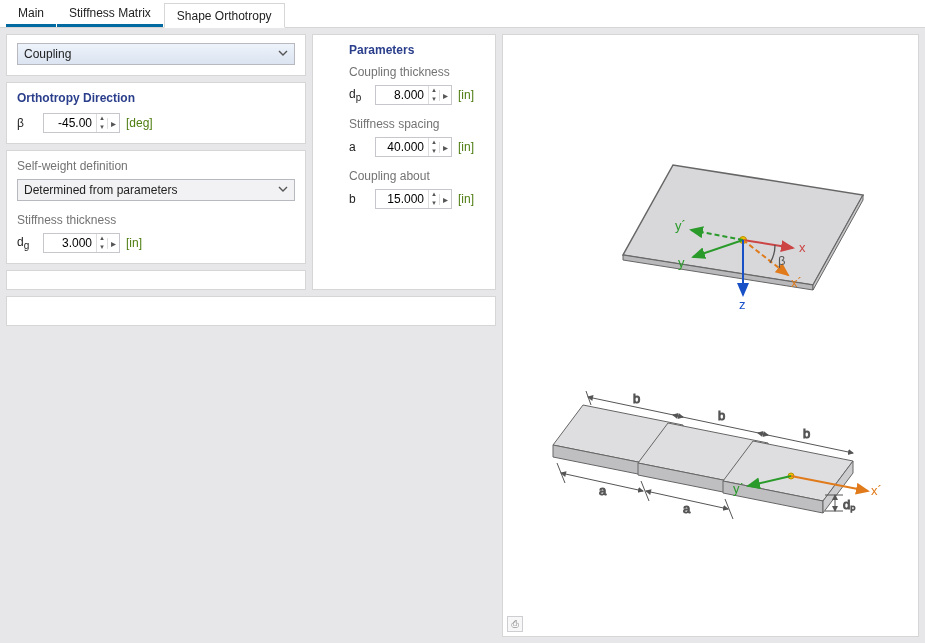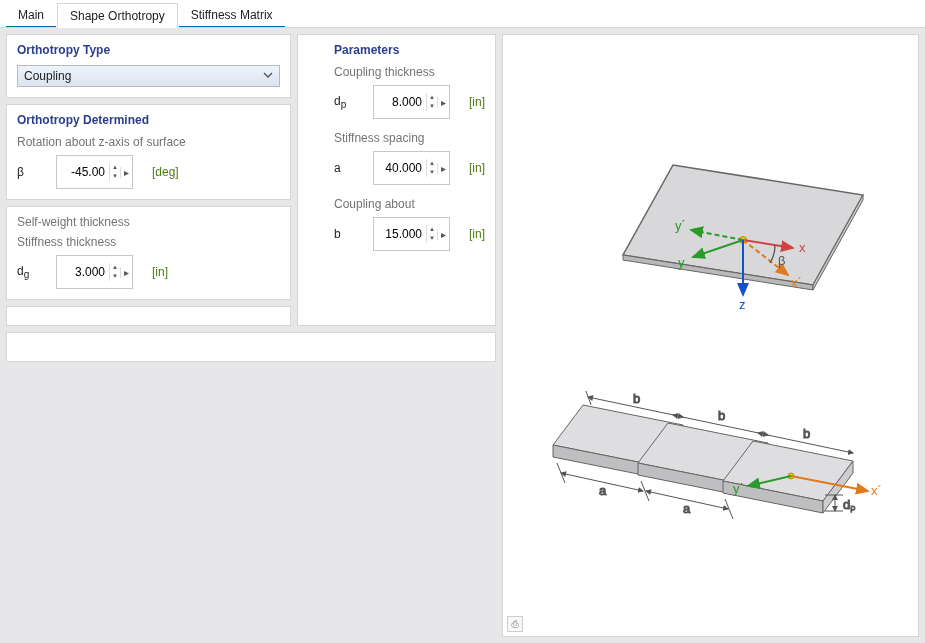--- a/index.html
+++ b/index.html
@@ -23,21 +23,21 @@
     background: #fff;
     padding-left: 6px;
   }
   .tab {
     padding: 5px 12px 4px 12px;
     font-size: 12px;
     color: #222;
     cursor: pointer;
     background: #e8e8e8;
     margin-right: 1px;
-    border-bottom: 1px solid #0369a1;
+    border-bottom: 3px solid #0369a1;
   }
   .tab.active {
     background: #fff;
     border: 1px solid #d6d6d6;
     border-bottom: 1px solid #fff;
     margin-bottom: -1px;
     position: relative;
   }
   .tab.plain { background: transparent; }
   .workspace {
@@ -88,28 +88,28 @@
     width: 100%;
   }
   .combo.plain { background: #f2f2f4; }
   .combo span.text { flex:1; }
   .combo .chev {
     width: 14px; text-align:center; color:#555;
   }
   .field-row {
     display: flex;
     align-items: center;
-    gap: 19px;
+    gap: 6px;
     font-size: 12px;
   }
   .sym { width: 20px; }
   .spinbox {
     display: flex;
     align-items: center;
-    height: 34px;
+    height: 20px;
     border: 1px solid #c6c6cc;
     background: #fff;
   }
   .spinbox input {
     width: 52px;
     border: none;
     outline: none;
     text-align: right;
     font-size: 12px;
     padding: 2px 4px;
@@ -147,62 +147,68 @@
     color:#666; cursor:pointer;
   }
 </style>
 </head>
 <body>
 
 <div class="window">
 
   <div class="tabs">
     <div class="tab plain">Main</div>
+    <div class="tab plain">Stiffness Matrix</div>
     <div class="tab active">Shape Orthotropy</div>
-    <div class="tab plain">Stiffness Matrix</div>
   </div>
 
   <div class="workspace">
 
     <div class="leftcol">
 
       <div class="row2">
         <div class="subcol left">
 
           <div class="panel">
-            <div class="section-title">Orthotropy Type</div>
             <div class="combo">
               <span class="text">Coupling</span>
               <span class="chev">
                 <svg width="10" height="10" viewBox="0 0 10 10">
                     <path d="M1 3 L5 7 L9 3" fill="none" stroke="#555" stroke-width="1.4"></path>
                   </svg>
               </span>
             </div>
           </div>
 
           <div class="panel">
-            <div class="section-title">Orthotropy Determined</div>
-            <div class="label">Rotation about z-axis of surface</div>
+            <div class="section-title">Orthotropy Direction</div>
             <div class="field-row">
               <span class="sym">β</span>
               <div class="spinbox">
                 <input value="-45.00" style="">
                 <div class="spinners">
                   <div>▴</div>
                   <div>▾</div>
                 </div>
                 <div class="arrow-right">▸</div>
               </div>
               <span class="unit">[deg]</span>
             </div>
           </div>
 
           <div class="panel">
-            <div class="label">Self-weight thickness</div>
+            <div class="label">Self-weight definition</div>
+            <div class="combo plain" style="margin-bottom:12px;">
+              <span class="text">Determined from parameters</span>
+              <span class="chev">
+                <svg width="10" height="10" viewBox="0 0 10 10">
+                    <path d="M1 3 L5 7 L9 3" fill="none" stroke="#555" stroke-width="1.4"></path>
+                  </svg>
+              </span>
+            </div>
             <div class="label">Stiffness thickness</div>
             <div class="field-row">
               <span class="sym">d<sub>g</sub></span>
               <div class="spinbox">
                 <input value="3.000" style="">
                 <div class="spinners">
                   <div>▴</div>
                   <div>▾</div>
                 </div>
                 <div class="arrow-right">▸</div>

